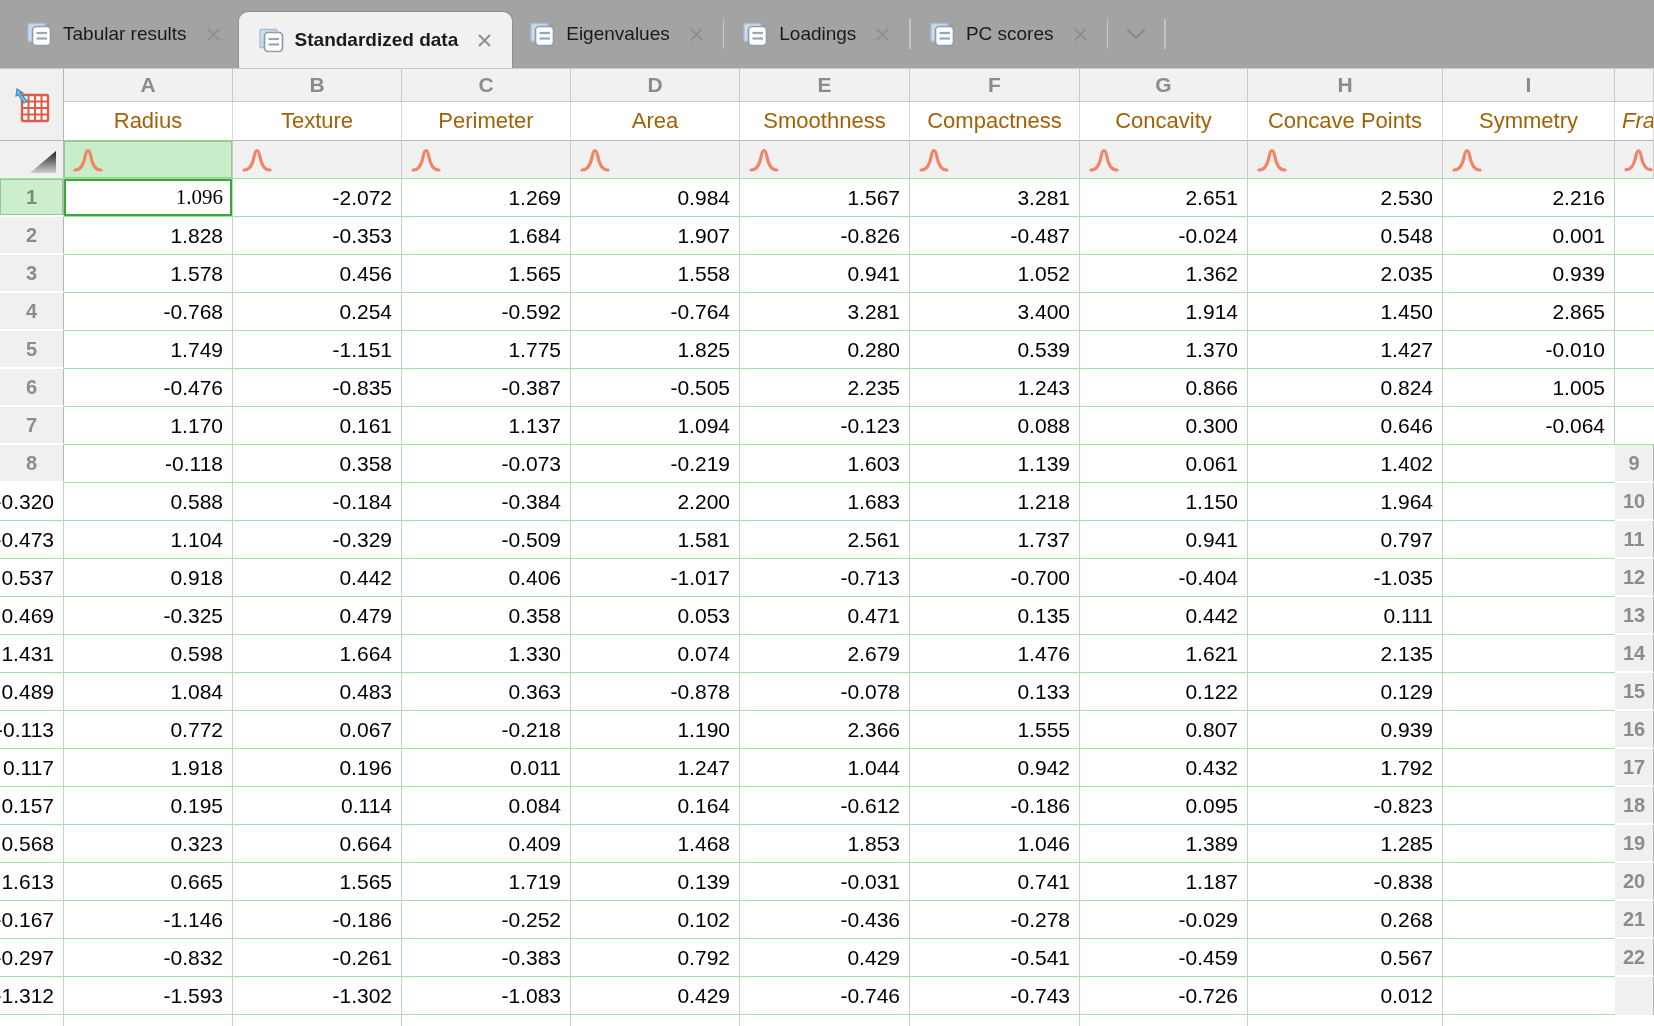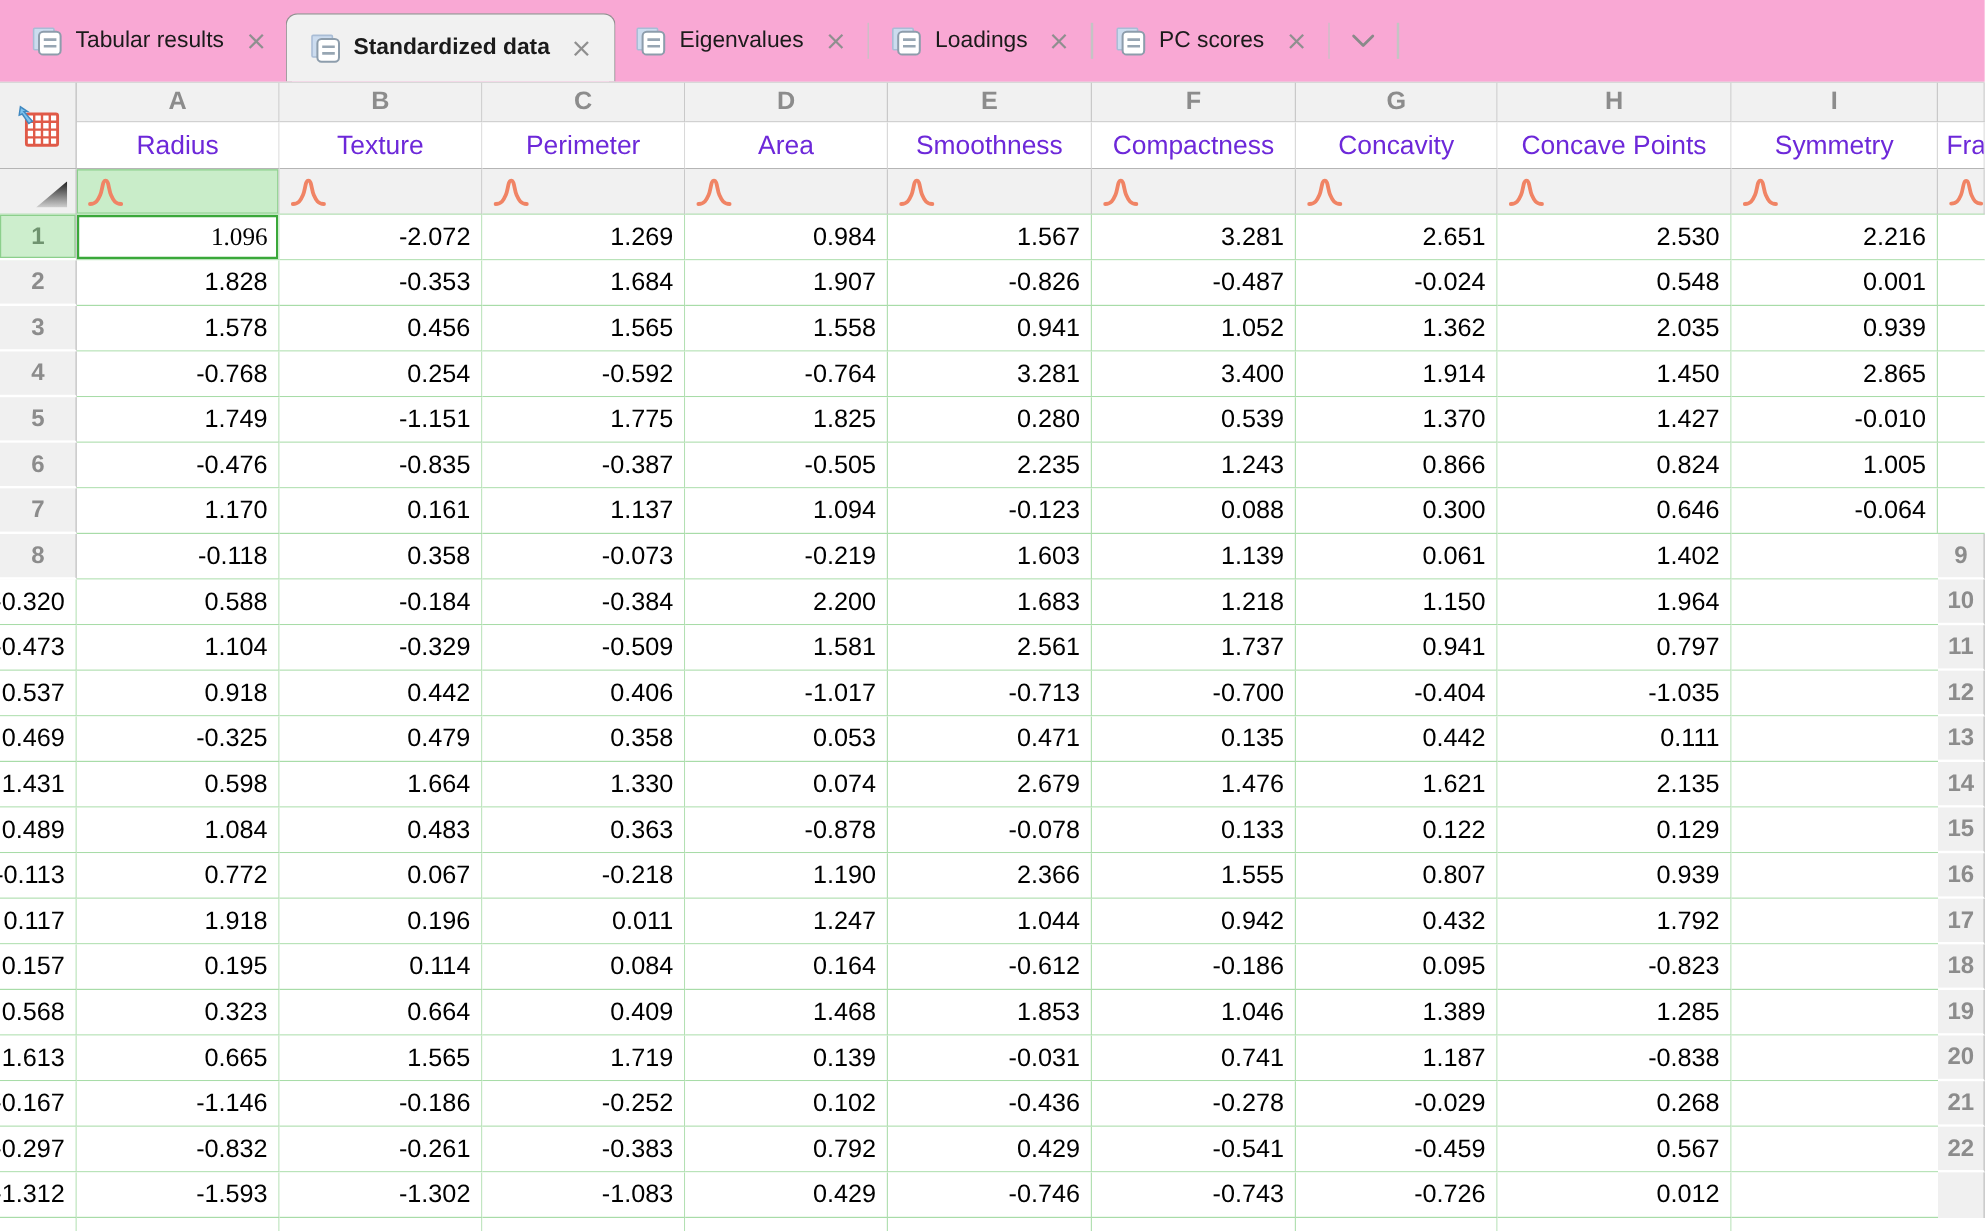--- a/index.html
+++ b/index.html
@@ -3,21 +3,21 @@
 <meta charset="utf-8">
 <style>
   html,body{margin:0;padding:0;}
   body{
     width:1654px;height:1026px;overflow:hidden;background:#fff;
     font-family:"Liberation Sans",sans-serif;
     -webkit-font-smoothing:antialiased;
   }
   
   .tabbar{
-    height:68px;display:flex;align-items:stretch;background:#f9a8d4;
+    height:68px;display:flex;align-items:stretch;background:#a3a3a3;
     padding-left:10px;box-sizing:border-box;position:relative;
   }
   .tab{
     display:flex;align-items:center;gap:10px;padding:0 16px;
     font-size:19px;color:#1b1b1b;cursor:default;white-space:nowrap;
   }
   .tab .tab-label{margin-right:8px;}
   .tab.active{
     align-self:flex-end;height:57px;box-sizing:border-box;
     border:1.5px solid #8f8f8f;border-bottom:none;
@@ -39,25 +39,25 @@
     grid-column:1;grid-row:1/3;background:#f0f0f0;
     border-right:1px solid #b5b5b5;border-bottom:1px solid #b5b5b5;
     display:flex;align-items:center;justify-content:center;
   }
   .col-letter{
     background:#f1f1f1;color:#8c8c8c;font-weight:bold;font-size:21px;
     display:flex;align-items:center;justify-content:center;
     border-right:1px solid #c9c9c9;border-bottom:1px solid #c9c9c9;
   }
   .col-name{
-    background:#fff;color:#6d28d9;font-size:22px;white-space:nowrap;
+    background:#fff;color:#a16207;font-size:22px;white-space:nowrap;
     display:flex;align-items:center;justify-content:center;
     border-right:1px solid #d9d9d9;border-bottom:1px solid #b5b5b5;
   }
-  .col-name.clipped{justify-content:flex-start;padding-left:7px;}
+  .col-name.clipped{justify-content:flex-start;padding-left:7px;font-style:italic;}
   .spark-header{
     background:#f0f0f0;border-right:1px solid #b5b5b5;border-bottom:1px solid #aadcaa;
     display:flex;align-items:flex-end;justify-content:flex-end;padding:0 7px 5px 0;
   }
   .spark-cell{
     background:#f1f1f1;border-right:1px solid #c9c9c9;border-bottom:1px solid #aadcaa;
     display:flex;align-items:center;padding-left:9px;
   }
   .spark-cell.selected{
     background:#c9edc9;

